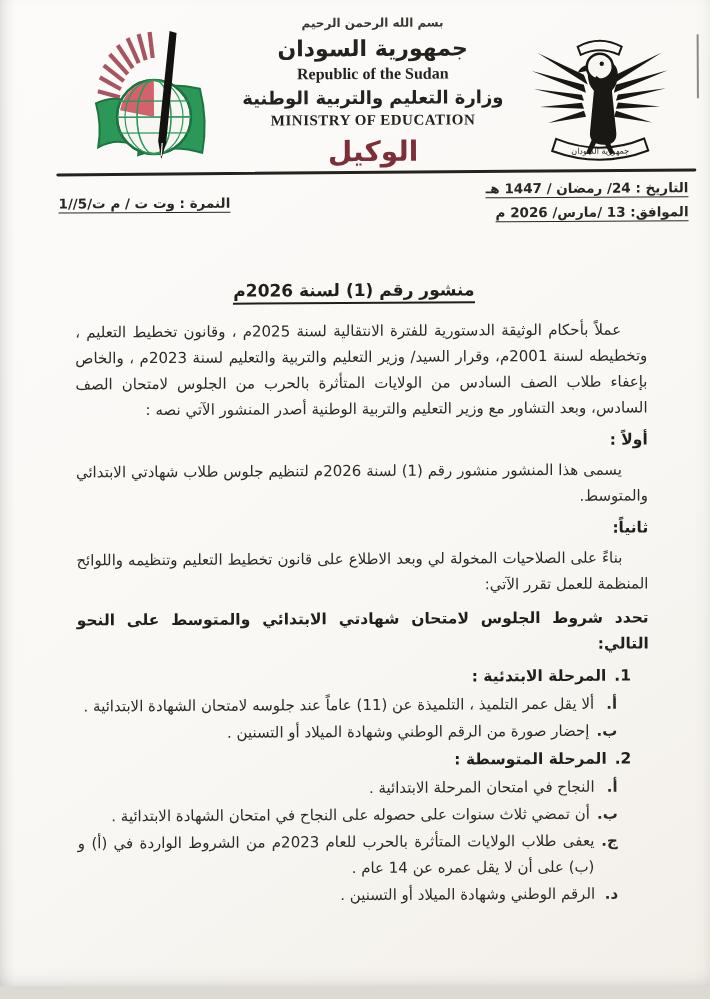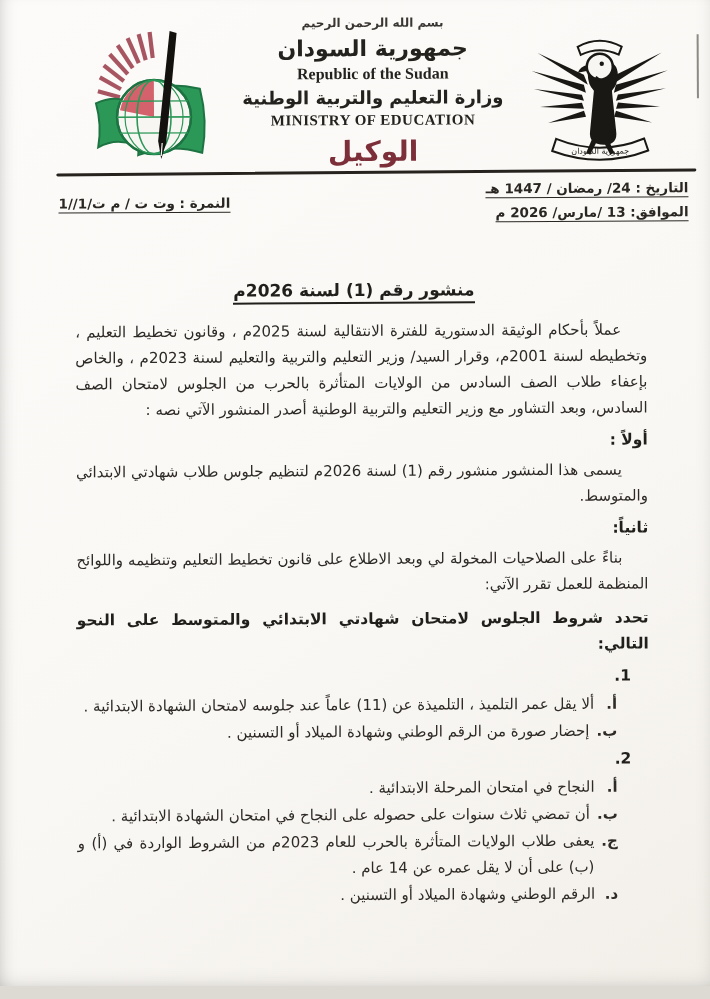--- a/index.html
+++ b/index.html
@@ -147,55 +147,57 @@
 
     <div class="edge-mark"></div>
 
     <div class="hdr-rule"></div>
 
     <div class="meta-right">
       <div class="row"><span class="m-line">التاريخ : 24/ رمضان / 1447 هـ</span></div>
       <div class="row"><span class="m-line">الموافق: 13 /مارس/ 2026 م</span></div>
     </div>
     <div class="meta-left">
-      <span class="m-line">النمرة : وت ت / م ت/1//1</span>
+      <span class="m-line">النمرة : وت ت / م ت/5//1</span>
     </div>
 
     <div class="doc-title-wrap">
       <span class="doc-title">منشور رقم (1) لسنة 2026م</span>
     </div>
 
     <div class="content">
       <p class="para">عملاً بأحكام الوثيقة الدستورية للفترة الانتقالية لسنة 2025م ، وقانون تخطيط التعليم ، وتخطيطه لسنة 2001م، وقرار السيد/ وزير التعليم والتربية والتعليم لسنة 2023م ، والخاص بإعفاء طلاب الصف السادس من الولايات المتأثرة بالحرب من الجلوس لامتحان الصف السادس، وبعد التشاور مع وزير التعليم والتربية الوطنية أصدر المنشور الآتي نصه :</p>
 
       <div class="sec-label">أولاً :</div>
       <p class="para">يسمى هذا المنشور منشور رقم (1) لسنة 2026م لتنظيم جلوس طلاب شهادتي الابتدائي والمتوسط.</p>
 
       <div class="sec-label">ثانياً:</div>
       <p class="para">بناءً على الصلاحيات المخولة لي وبعد الاطلاع على قانون تخطيط التعليم وتنظيمه واللوائح المنظمة للعمل تقرر الآتي:</p>
 
       <div class="bold-line">تحدد شروط الجلوس لامتحان شهادتي الابتدائي والمتوسط على النحو التالي:</div>
 
       <div class="list-sec">
         <div class="sec-head">
           <span>1.</span>
+          <span>المرحلة الابتدئية :</span>
         </div>
         <div class="sub-item">
           <span class="marker">أ.</span>
           <span class="txt">ألا يقل عمر التلميذ ، التلميذة عن (11) عاماً عند جلوسه لامتحان الشهادة الابتدائية .</span>
         </div>
         <div class="sub-item">
           <span class="marker">ب.</span>
           <span class="txt">إحضار صورة من الرقم الوطني وشهادة الميلاد أو التسنين .</span>
         </div>
       </div>
 
       <div class="list-sec">
         <div class="sec-head">
           <span>2.</span>
+          <span>المرحلة المتوسطة :</span>
         </div>
         <div class="sub-item">
           <span class="marker">أ.</span>
           <span class="txt">النجاح في امتحان المرحلة الابتدائية .</span>
         </div>
         <div class="sub-item">
           <span class="marker">ب.</span>
           <span class="txt">أن تمضي ثلاث سنوات على حصوله على النجاح في امتحان الشهادة الابتدائية .</span>
         </div>
         <div class="sub-item">

